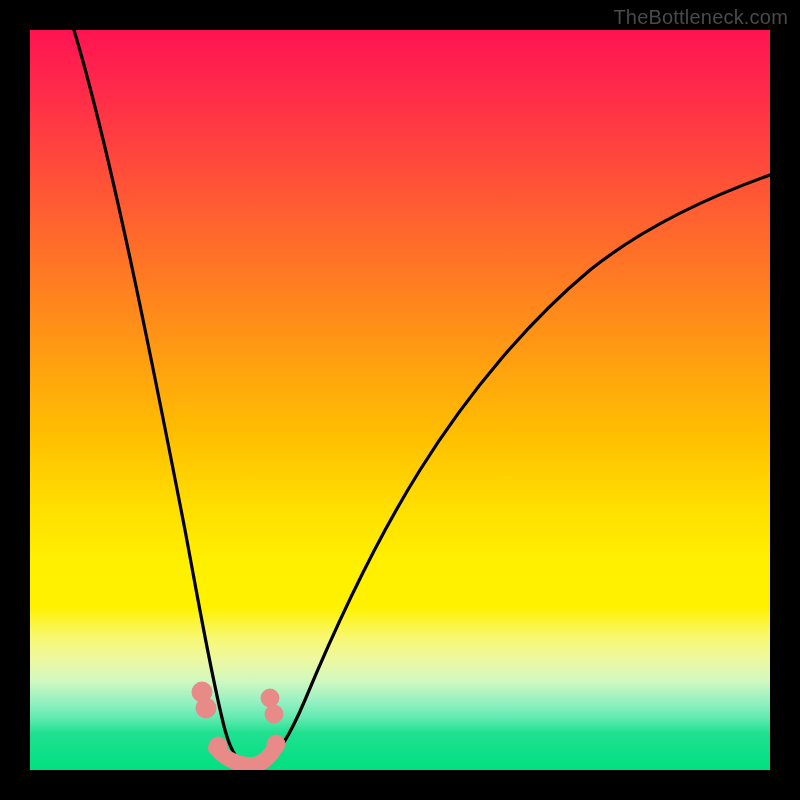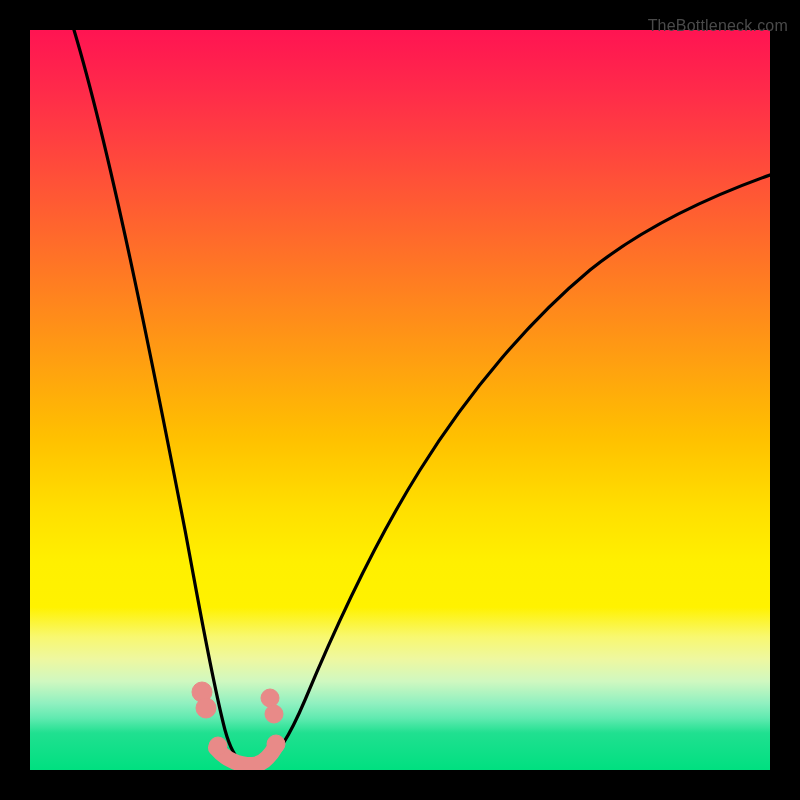--- a/index.html
+++ b/index.html
@@ -46,25 +46,24 @@
       #60eab0 93%,
       #20e090 95%,
       #00e080 100%
     );
   }
   .watermark {
     position: absolute;
     top: 6px;
     right: 12px;
     color: #4a4a4a;
-    font-size: 16px;
+    font-size: 20px;
     font-weight: 500;
     letter-spacing: 0.2px;
     z-index: 5;
-    margin-top: 11px;
   }
   svg.curve {
     position: absolute;
     inset: 0;
     width: 100%;
     height: 100%;
   }
 </style>
 </head>
 <body>

